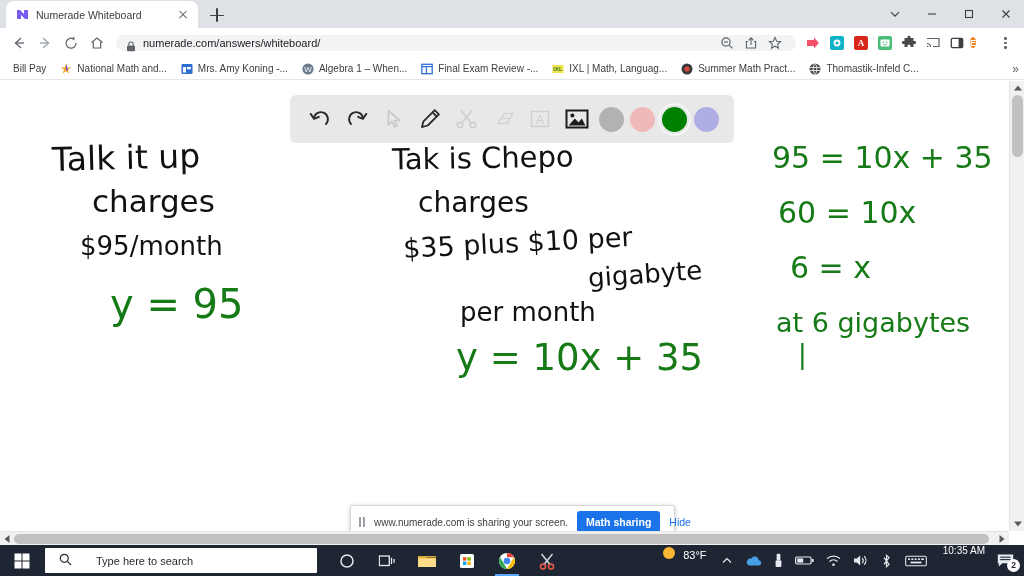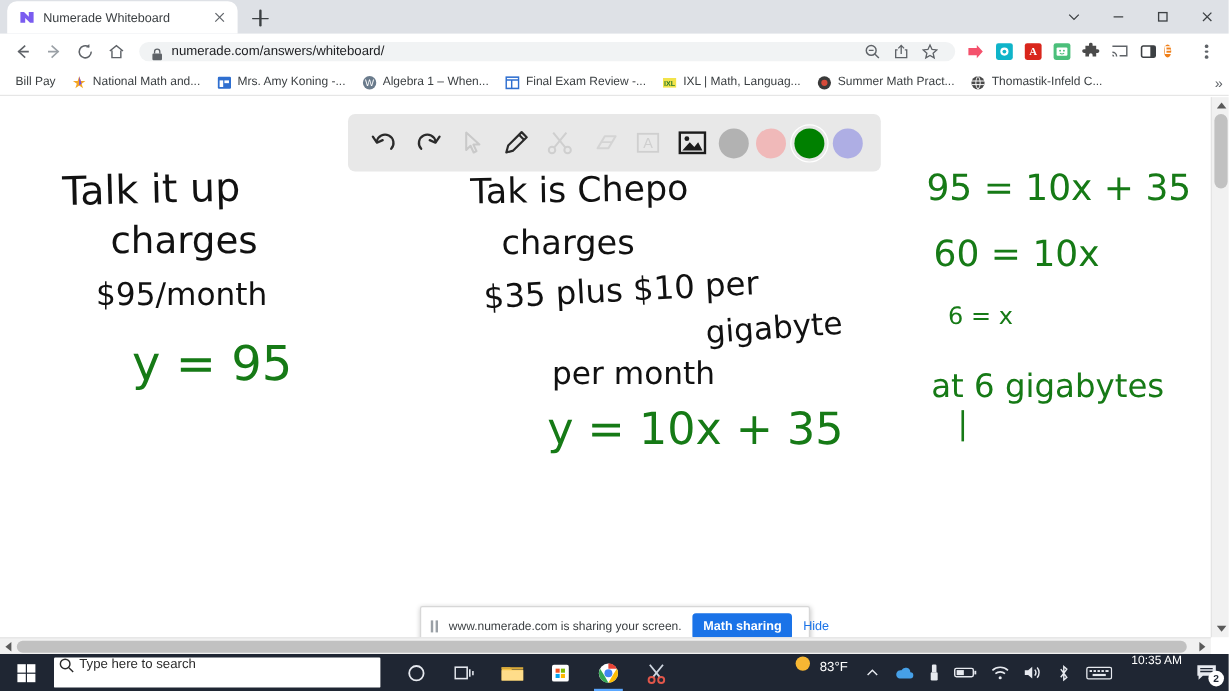--- a/index.html
+++ b/index.html
@@ -190,21 +190,21 @@
   }
   .startbtn { width: 44px; height: 31px; position: relative; }
   .winlogo {
     position: absolute; left: 50%; top: 50%; transform: translate(-50%,-50%);
     width: 15px; height: 15px;
     display: grid; grid-template-columns: 7px 7px; grid-template-rows: 7px 7px; gap: 1px;
   }
   .winlogo span { background: #fff; display: block; }
   .searchbox {
     width: 272px; height: 25px; background: #ffffff; border-radius: 1px;
-    display: flex; gap: 4px; padding: 0 4px; margin-left: 1px;
+    display: flex; align-items: center; gap: 24px; padding: 0 14px; margin-left: 1px;
   }
   .searchbox .ph { font-size: 11px; color: #2b2b2b; }
   .tbicons { display: flex; align-items: center; gap: 0; margin-left: 10px; }
   .tbicon { width: 40px; height: 31px; position: relative; }
   .tbicon svg { position: absolute; left: 50%; top: 50%; transform: translate(-50%,-50%); }
   .tbicon.active::after {
     content: ""; position: absolute; left: 8px; right: 8px; bottom: 0;
     height: 2.5px; background: #5aa7ff;
   }
   .tray { margin-left: auto; display: flex; align-items: flex-start; height: 31px; }
@@ -513,21 +513,21 @@
 
       <div class="ink black" style="left:392px; top:63px; font-size:29px; transform:rotate(-1deg);">Tak is Chepo</div>
       <div class="ink black" style="left:418px; top:108px; font-size:28px;">charges</div>
       <div class="ink black" style="left:403px; top:148px; font-size:27px; transform:rotate(-3deg);">$35 plus $10 per</div>
       <div class="ink black" style="left:588px; top:180px; font-size:26px; transform:rotate(-4deg);">gigabyte</div>
       <div class="ink black" style="left:460px; top:218px; font-size:26px;">per month</div>
       <div class="ink green" style="left:456px; top:258px; font-size:37px;">y = 10x + 35</div>
 
       <div class="ink green" style="left:772px; top:62px; font-size:30px;">95 = 10x + 35</div>
       <div class="ink green" style="left:778px; top:117px; font-size:30px;">60 = 10x</div>
-      <div class="ink green" style="left:790px; top:172px; font-size:20px;">6 = x</div>
+      <div class="ink green" style="left:790px; top:172px; font-size:30px;">6 = x</div>
       <div class="ink green" style="left:776px; top:228px; font-size:27px;">at 6 gigabytes</div>
       <div class="ink green" style="left:798px; top:260px; font-size:26px;">|</div>
 
       <div class="sharebar">
         <span class="pausebars">
             <span></span>
             <span></span>
           </span>
         <span class="sharetext">www.numerade.com is sharing your screen.</span>
         <button class="stopbtn">Math sharing</button>

